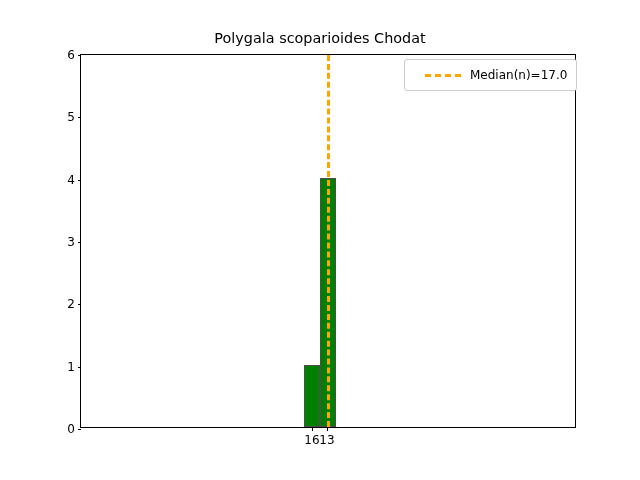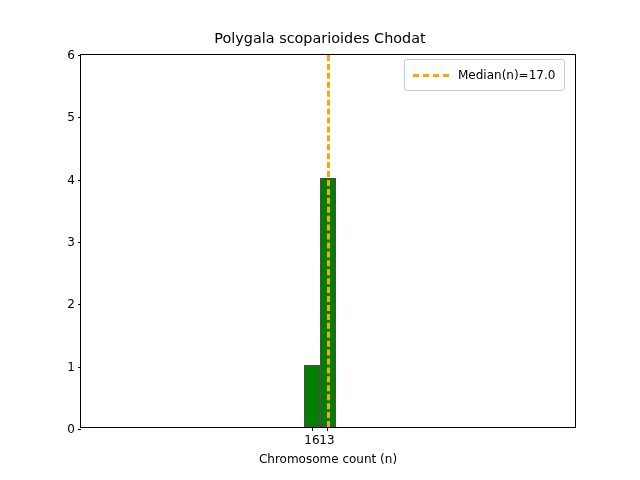--- a/index.html
+++ b/index.html
@@ -121,21 +121,21 @@
     text-align: center;
   }
   
   #legend {
     position: absolute;
     left: 404px;
     top: 59px;
     border: 1px solid #cccccc;
     border-radius: 3px;
     background: #ffffff;
-    padding: 6px 9px 6px 8px;
+    padding: 6px 9px 6px 20px;
     font-size: 12px;
     color: #000000;
     box-sizing: border-box;
   }
   .legend-row {
     display: flex;
     align-items: center;
     height: 18px;
   }
   .legend-swatch {
@@ -186,21 +186,20 @@
     <div class="ytick-mark" style="top: 0px;"></div>
     <div class="ytick-label" style="top: 0px;">6</div>
 
     <div class="xtick-mark" style="left: 231px;"></div>
     <div class="xtick-label" style="left: 231px;">16</div>
 
     <div class="xtick-mark" style="left: 246px;"></div>
     <div class="xtick-label" style="left: 246px;">13</div>
   </div>
 
-  <div id="xlabel">Chromosome count (n)</div>
 
   <div id="ylabel">
     
   </div>
 
   <div id="legend">
     <div class="legend-row">
       <span class="legend-swatch"></span>
       <span class="legend-text">Median(n)=17.0</span>
     </div>

